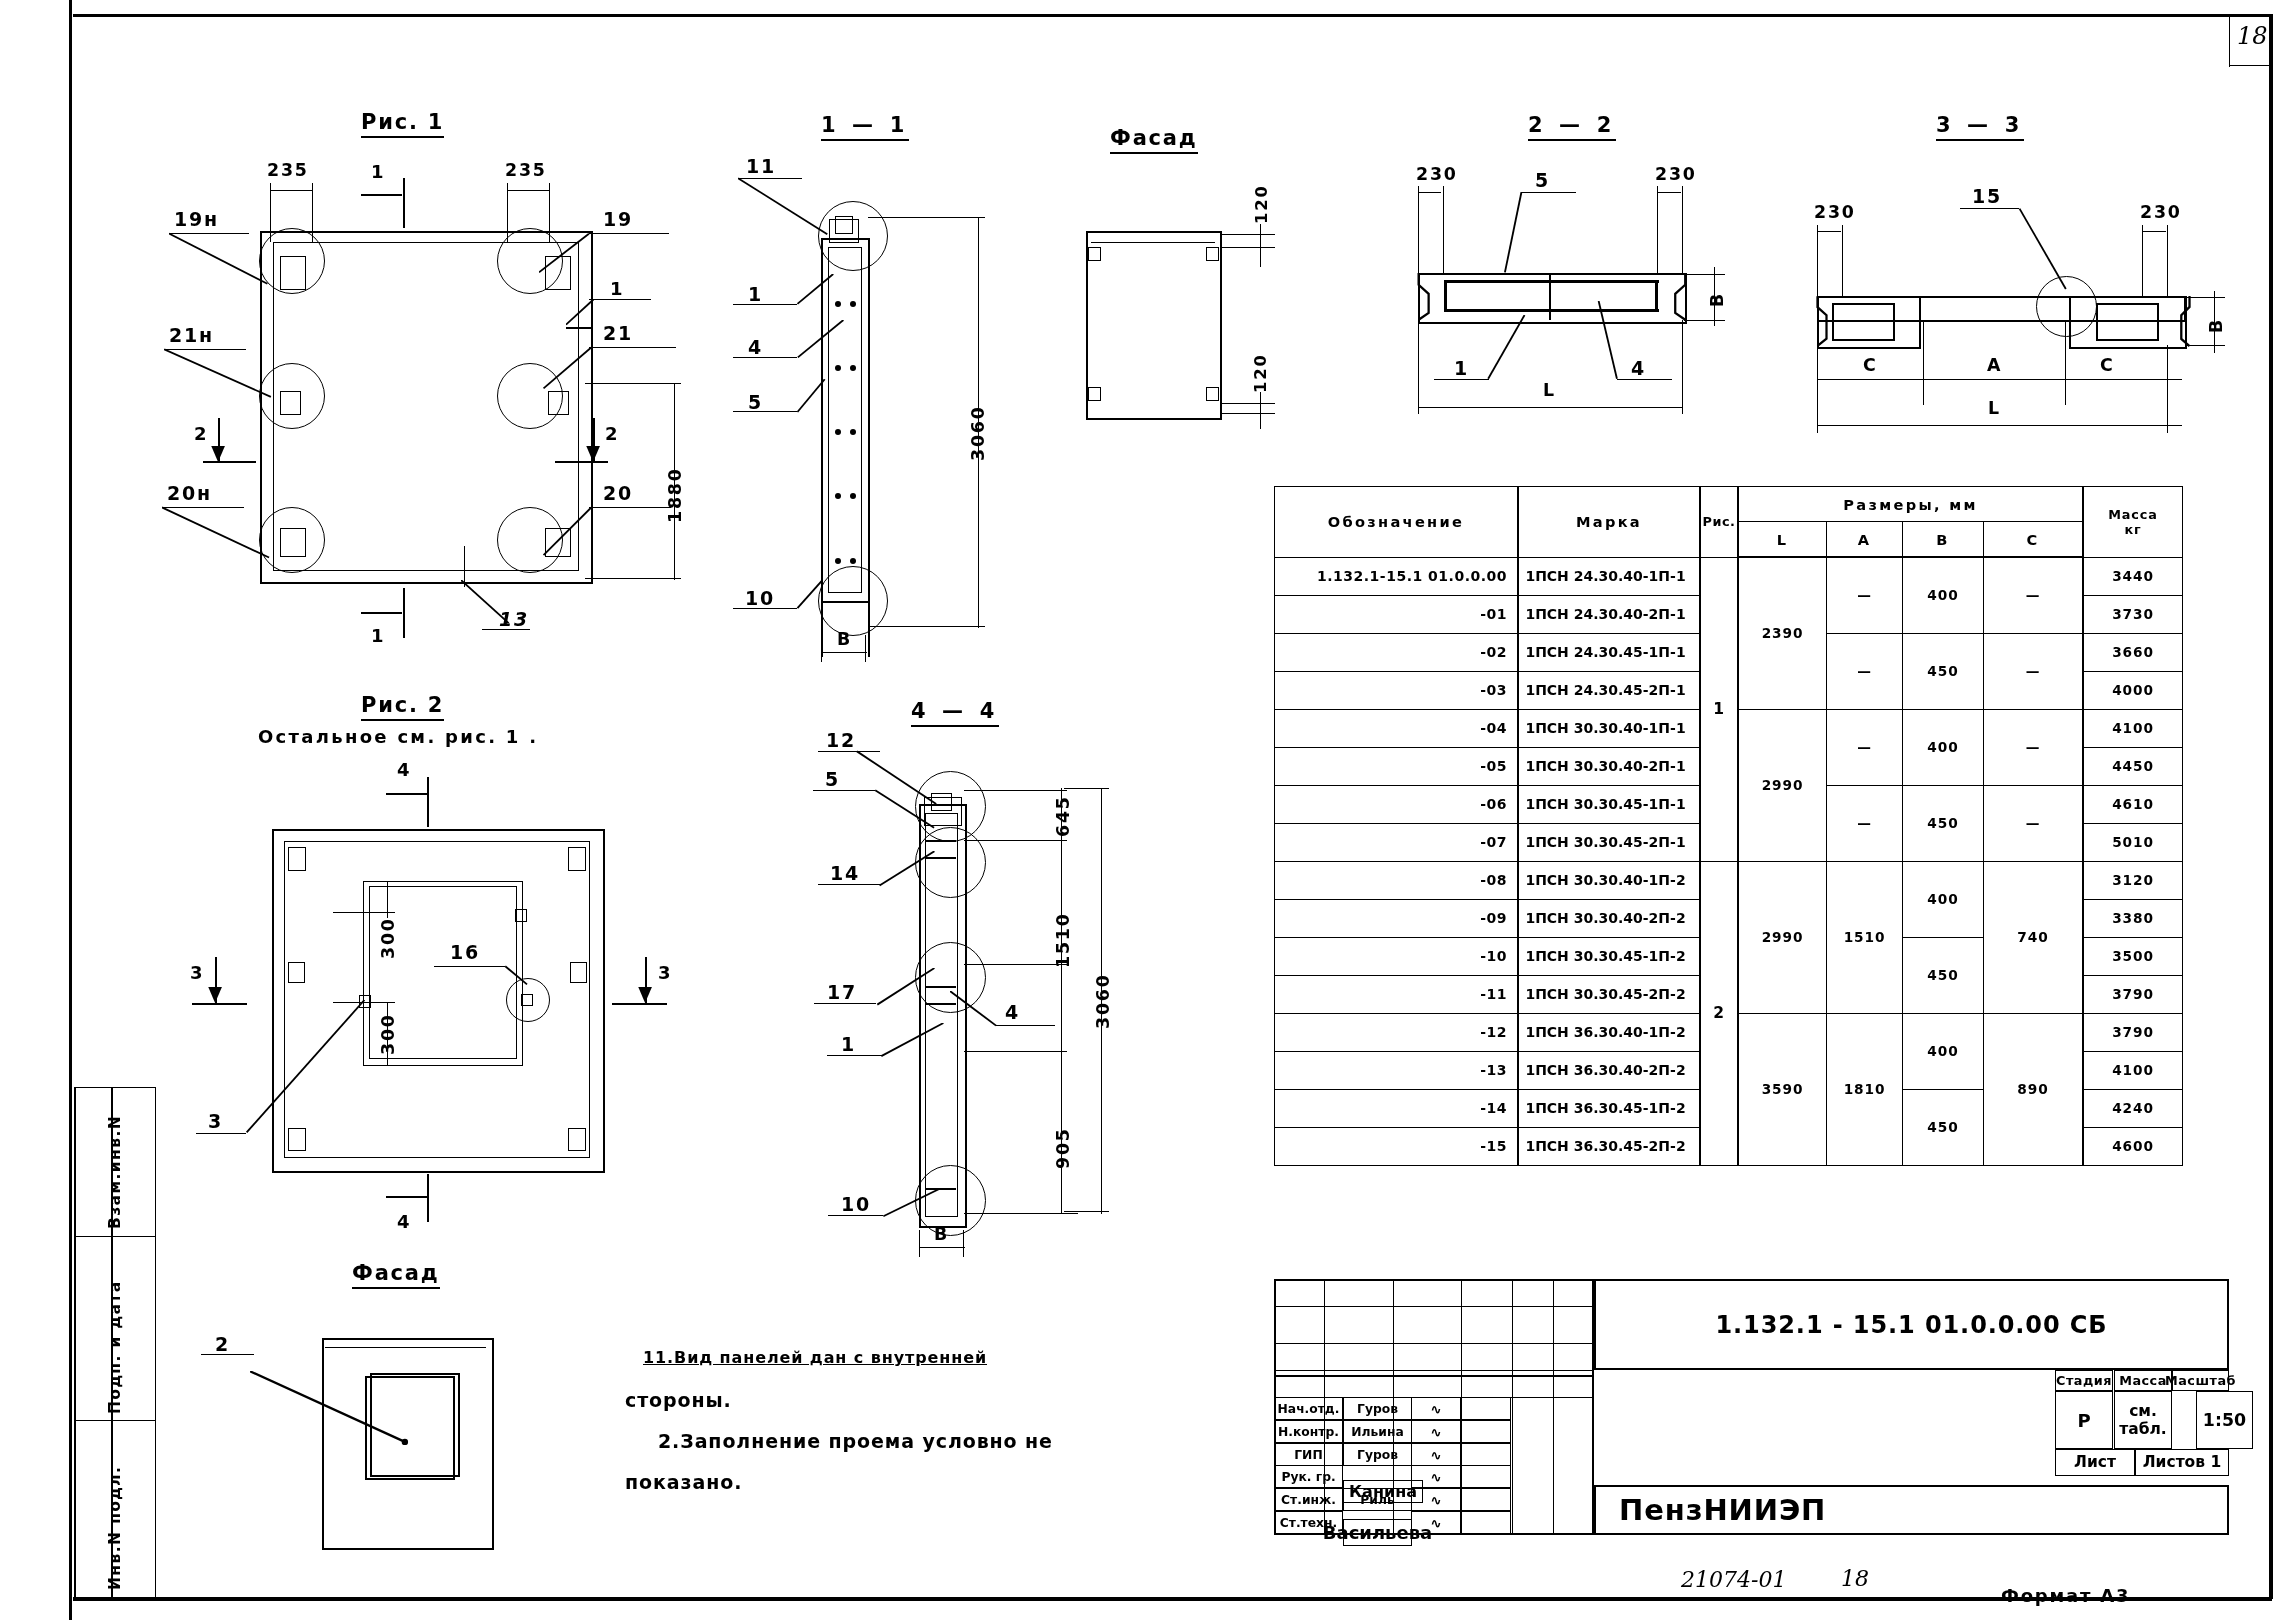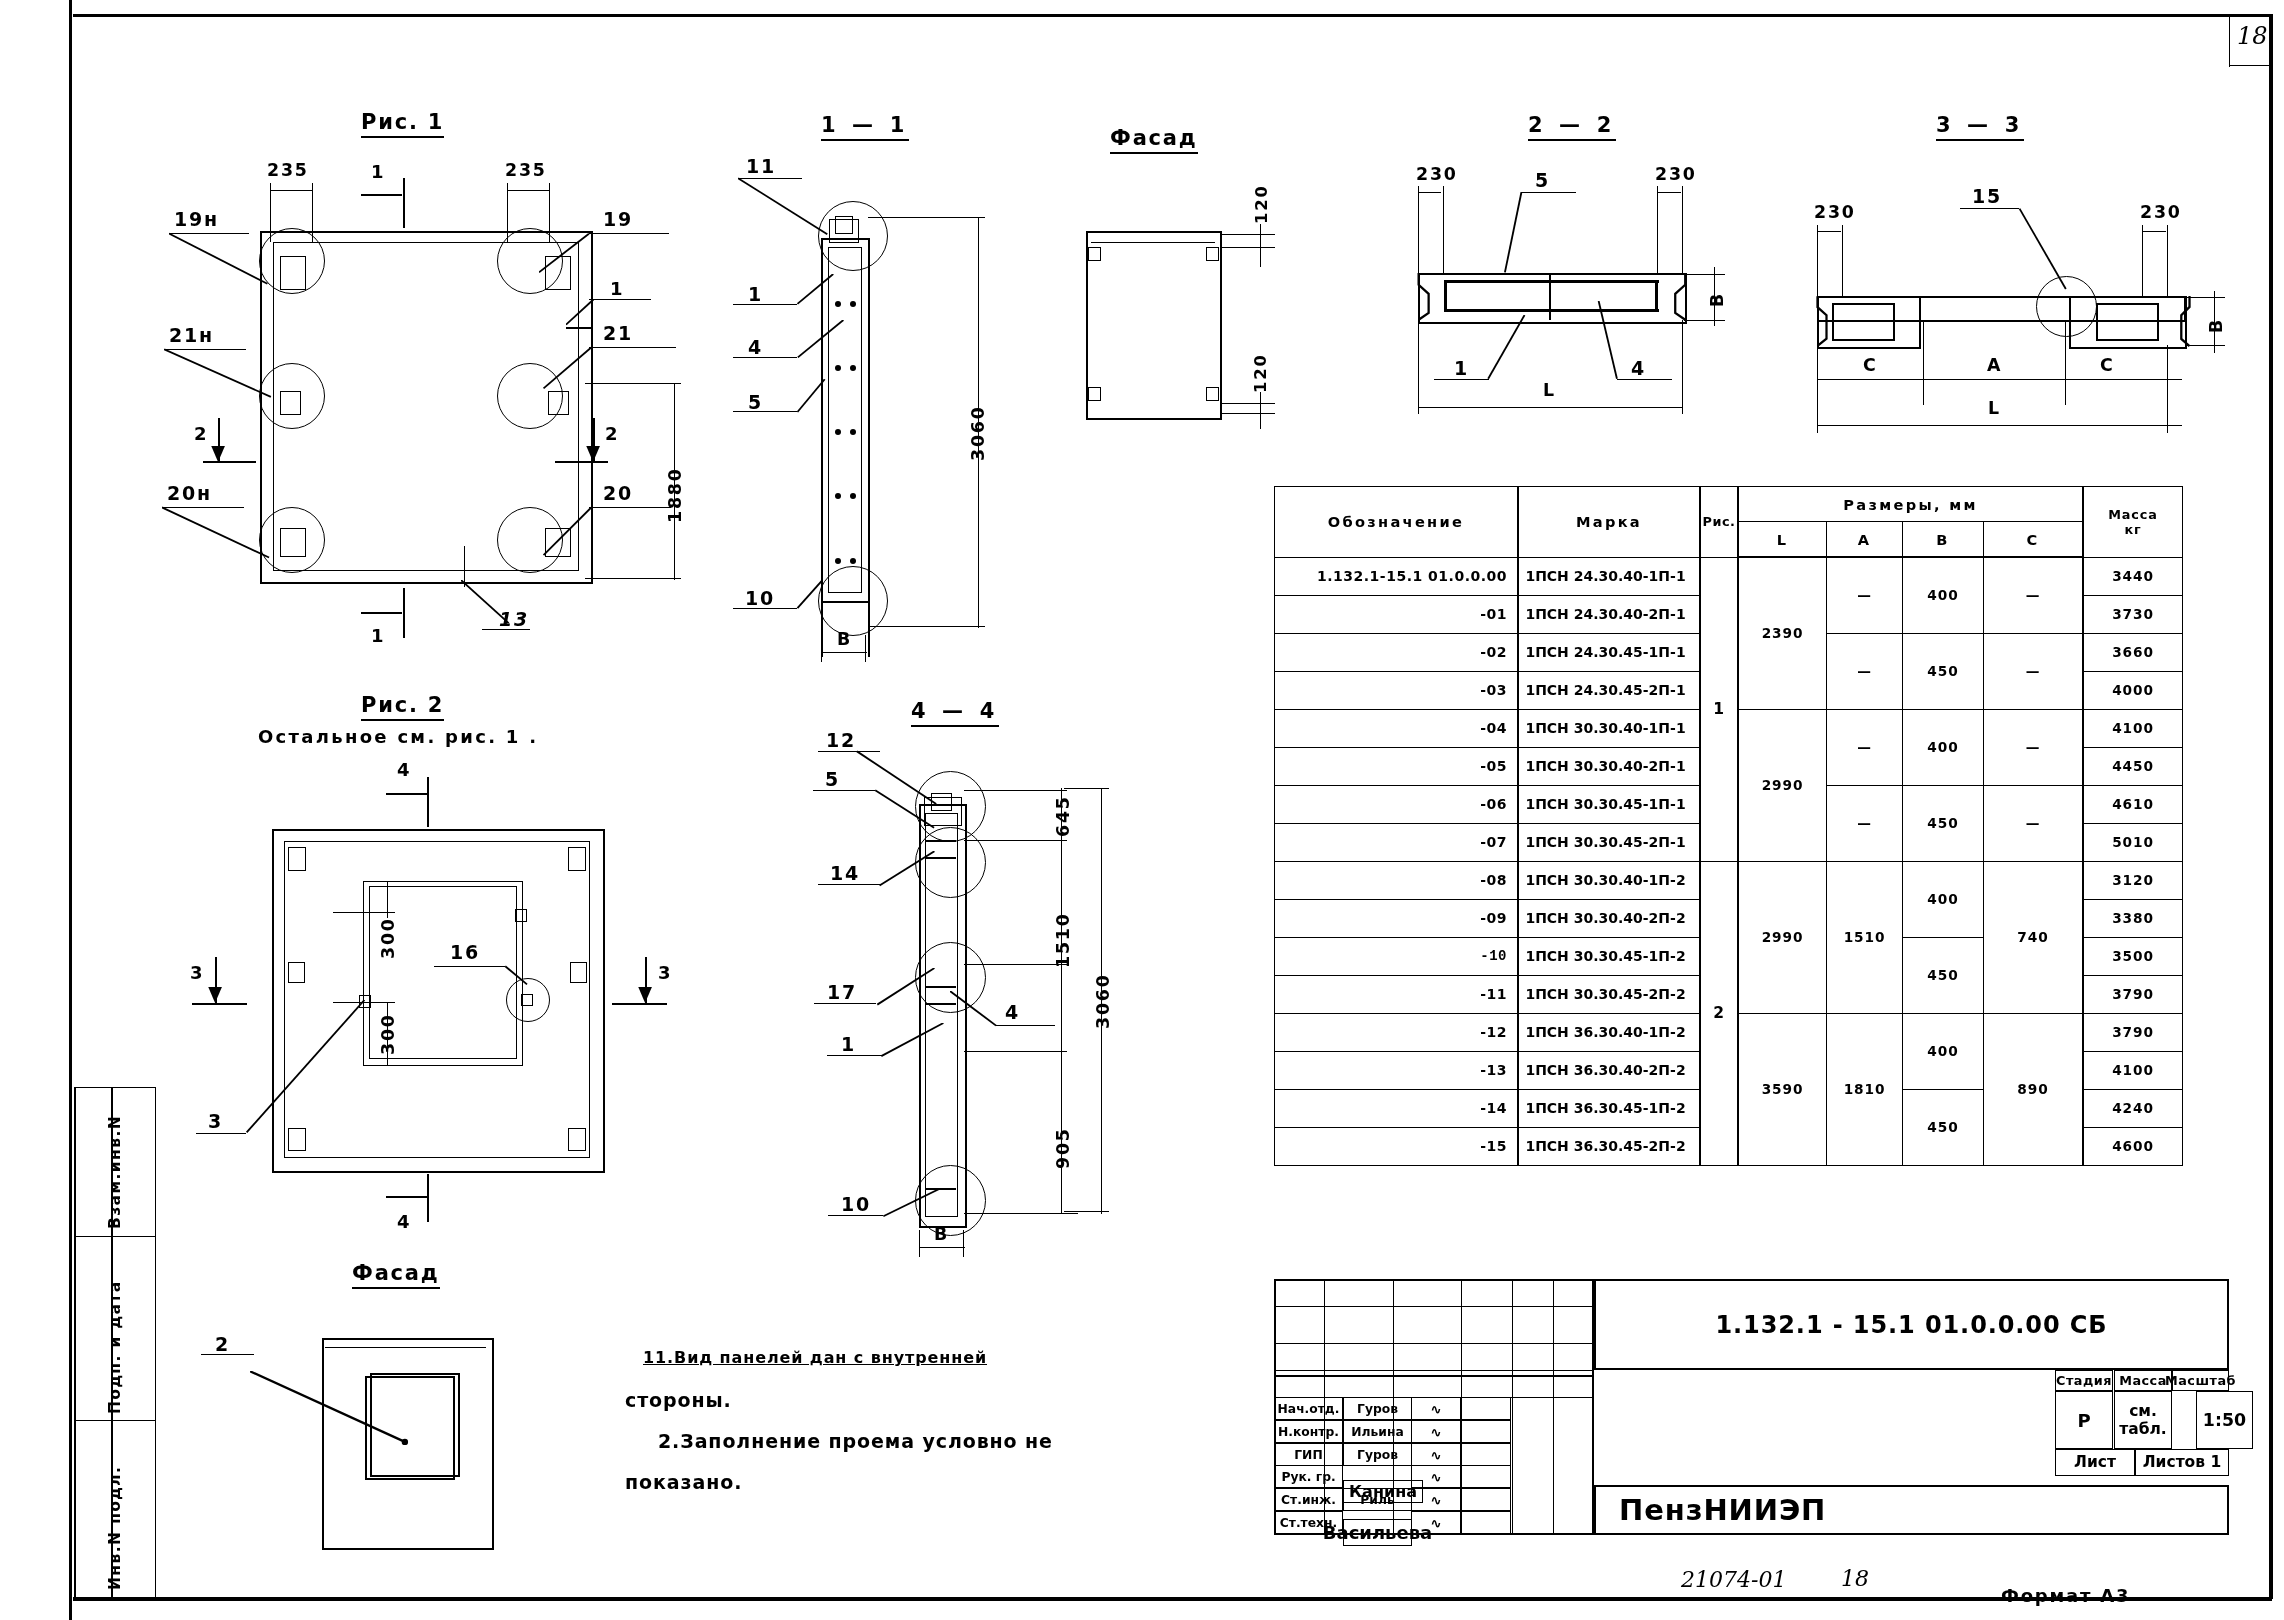--- a/index.html
+++ b/index.html
@@ -615,21 +615,21 @@
           <td rowspan="2">400</td>
           <td class="bold-r" rowspan="4">740</td>
           <td>3120</td>
         </tr>
         <tr>
           <td class="oz bold-r" style="height:37px;">-09</td>
           <td class="mk bold-r">1ПСН 30.30.40-2П-2</td>
           <td>3380</td>
         </tr>
         <tr>
-          <td class="oz bold-r" style="height:37px;font-family:Liberation Mono, monospace;">-10</td>
+          <td class="oz bold-r" style="height:37px;">-10</td>
           <td class="mk bold-r">1ПСН 30.30.45-1П-2</td>
           <td rowspan="2">450</td>
           <td>3500</td>
         </tr>
         <tr>
           <td class="oz bold-r" style="height:37px;">-11</td>
           <td class="mk bold-r">1ПСН 30.30.45-2П-2</td>
           <td>3790</td>
         </tr>
         <tr>

